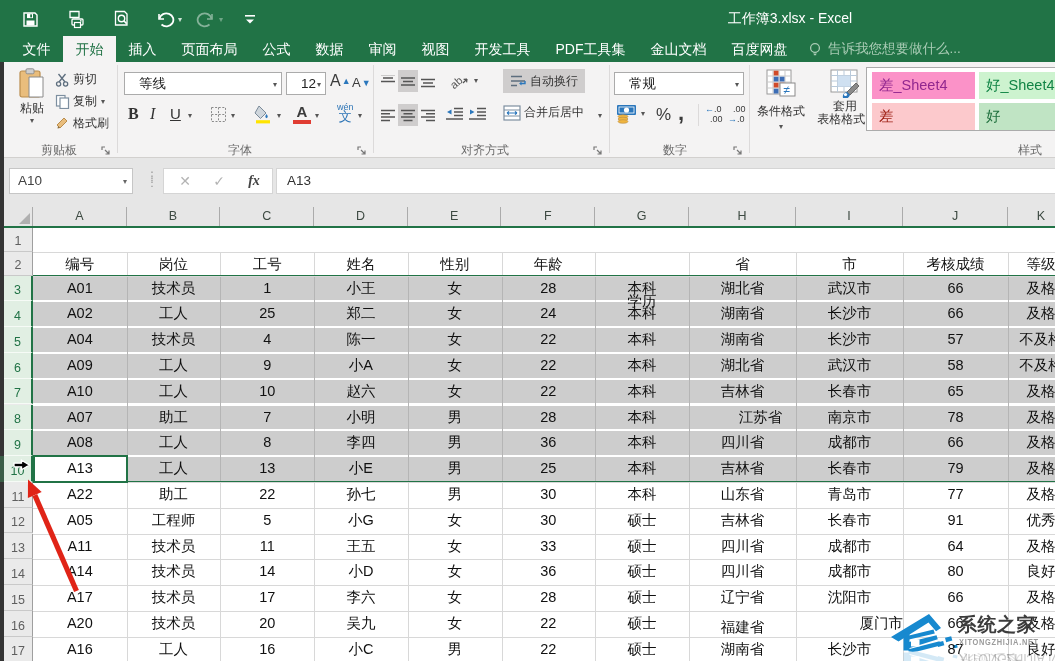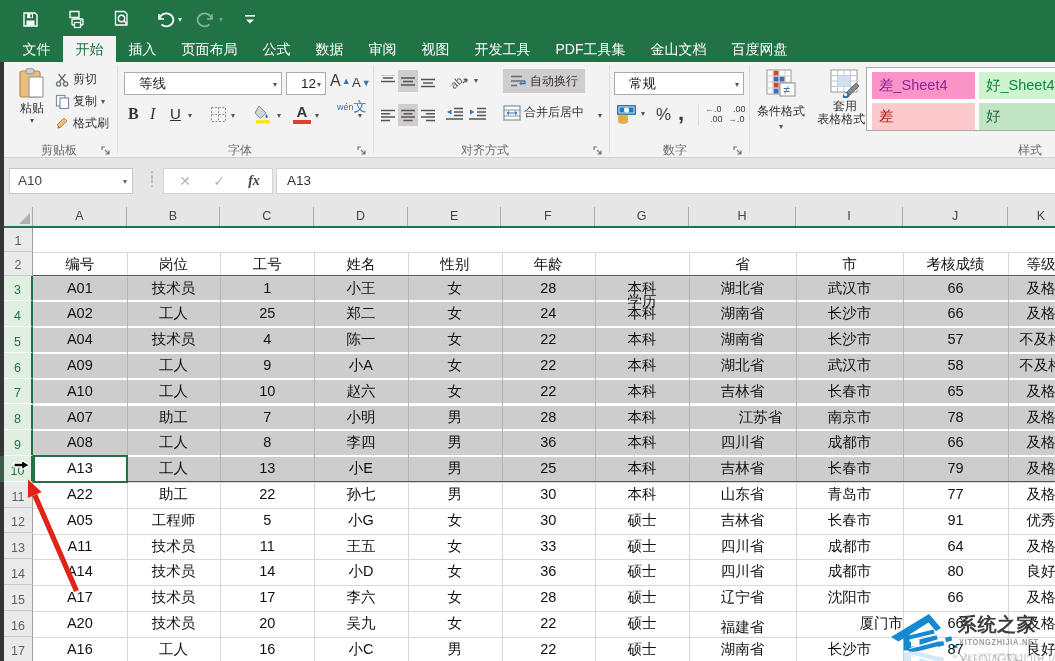--- a/index.html
+++ b/index.html
@@ -99,36 +99,44 @@
           <path d="M15.5 8.5 a7 6.5 0 1 0 -2 6" fill="none" stroke="#fff" stroke-width="1.8"></path>
         </svg>
     </div>
     <div class="qat-caret" style="left:219px; opacity:.45">▾</div>
     <div class="qat-icon" style="left:240px">
       <svg width="12" height="14" viewBox="0 0 12 14">
           <rect x="1" y="3" width="10" height="1.6" fill="#fff"></rect>
           <path d="M2 7.5 l4 4 l4 -4 z" fill="#fff"></path>
         </svg>
     </div>
+    <div id="window-title">工作簿3.xlsx - Excel</div>
   </div>
 
   <div id="tabbar" class="abs">
 
     <div class="tab">文件</div>
       <div class="tab active">开始</div>
       <div class="tab">插入</div>
       <div class="tab">页面布局</div>
       <div class="tab">公式</div>
       <div class="tab">数据</div>
       <div class="tab">审阅</div>
       <div class="tab">视图</div>
       <div class="tab">开发工具</div>
       <div class="tab">PDF工具集</div>
       <div class="tab">金山文档</div>
       <div class="tab">百度网盘</div>
+      <div id="tellme">
+      <svg width="14" height="15" viewBox="0 0 14 15">
+          <circle cx="7" cy="6" r="4.4" fill="none" stroke="#a8cbb4" stroke-width="1.3"></circle>
+          <path d="M5.4 10.8 h3.2 M5.8 12.6 h2.4" stroke="#a8cbb4" stroke-width="1.2"></path>
+        </svg>
+      <span>告诉我您想要做什么...</span>
+    </div>
   </div>
 
   <div id="ribbon" class="abs">
 
     <div class="gsep" style="left:117px"></div>
     <div class="gsep" style="left:373px"></div>
     <div class="gsep" style="left:609px"></div>
     <div class="gsep" style="left:749px"></div>
 
     <div class="bigbtn" style="left:12px; top:6px; width:40px;">
@@ -209,21 +217,21 @@
           <path d="M13.5 10 q2.5 3 0 4.2 q-2.4 -1.2 0 -4.2" fill="#2b77bc"></path>
           <rect x="3" y="16.2" width="14" height="3.2" fill="#ffe400"></rect>
         </svg>
     </div>
     <div class="smallbtn caret" style="left:277px; top:50px;">▾</div>
     <div class="smallbtn" style="left:293px; top:42px; flex-direction:column;">
       <span style="font-size:15px; font-weight:bold; color:#3b3b3b; line-height:15px;">A</span>
       <span style="width:18px; height:4px; background:#e03c32; margin-top:1px;"></span>
     </div>
     <div class="smallbtn caret" style="left:315px; top:50px;">▾</div>
-    <div class="smallbtn" style="left:337px; top:40px; flex-direction:row; color:#2e75b6; font-size:12px; line-height:10px;">
+    <div class="smallbtn" style="left:337px; top:40px; flex-direction:column; color:#2e75b6; font-size:12px; line-height:10px;">
       <span style="font-size:9px;">wén</span>
       <span style="font-size:13px;">文</span>
     </div>
     <div class="smallbtn caret" style="left:358px; top:50px;">▾</div>
     <div class="glabel" style="left:215px; width:50px;">字体</div>
     <div class="launcher" style="left:357px">
       <svg width="11" height="11" viewBox="0 0 11 11">
           <path d="M1 4 V1 H4 M4 4 L8 8 M8 4.5 V8 H4.5" fill="none" stroke="#777" stroke-width="1.2"></path>
         </svg>
     </div>

